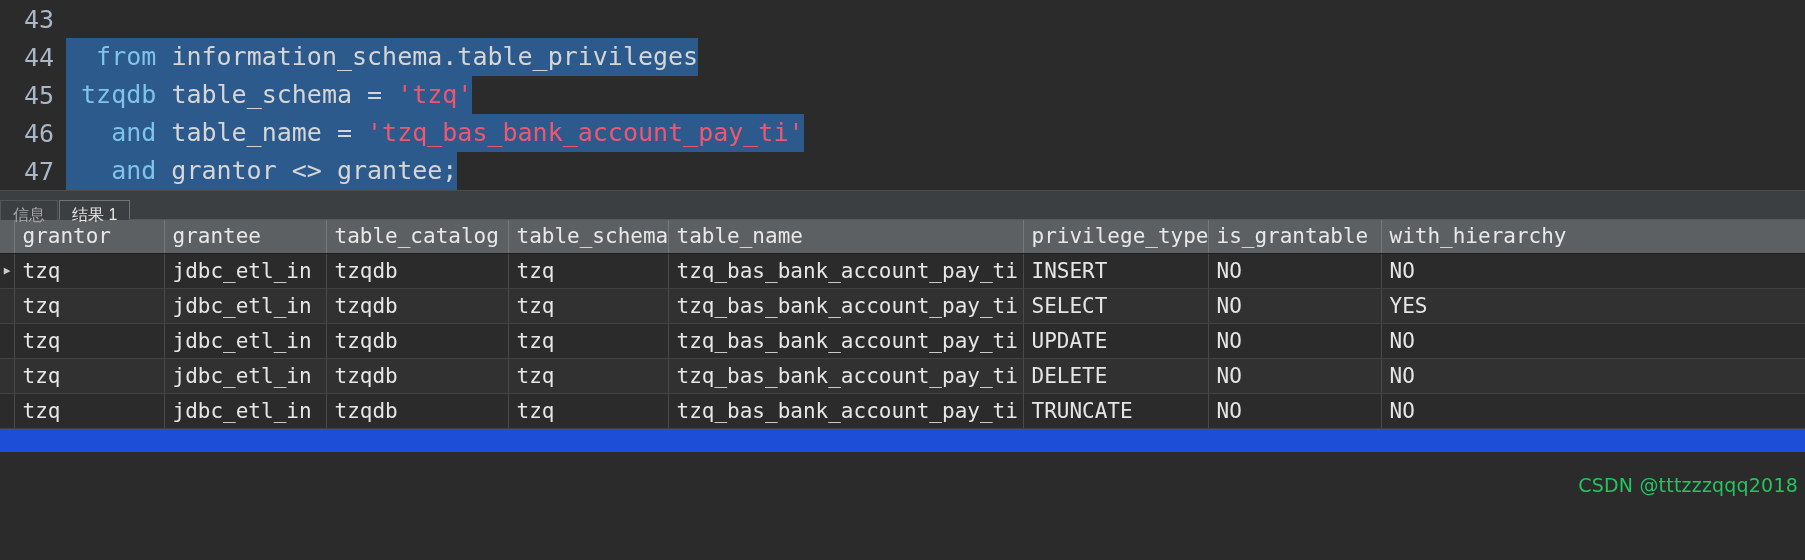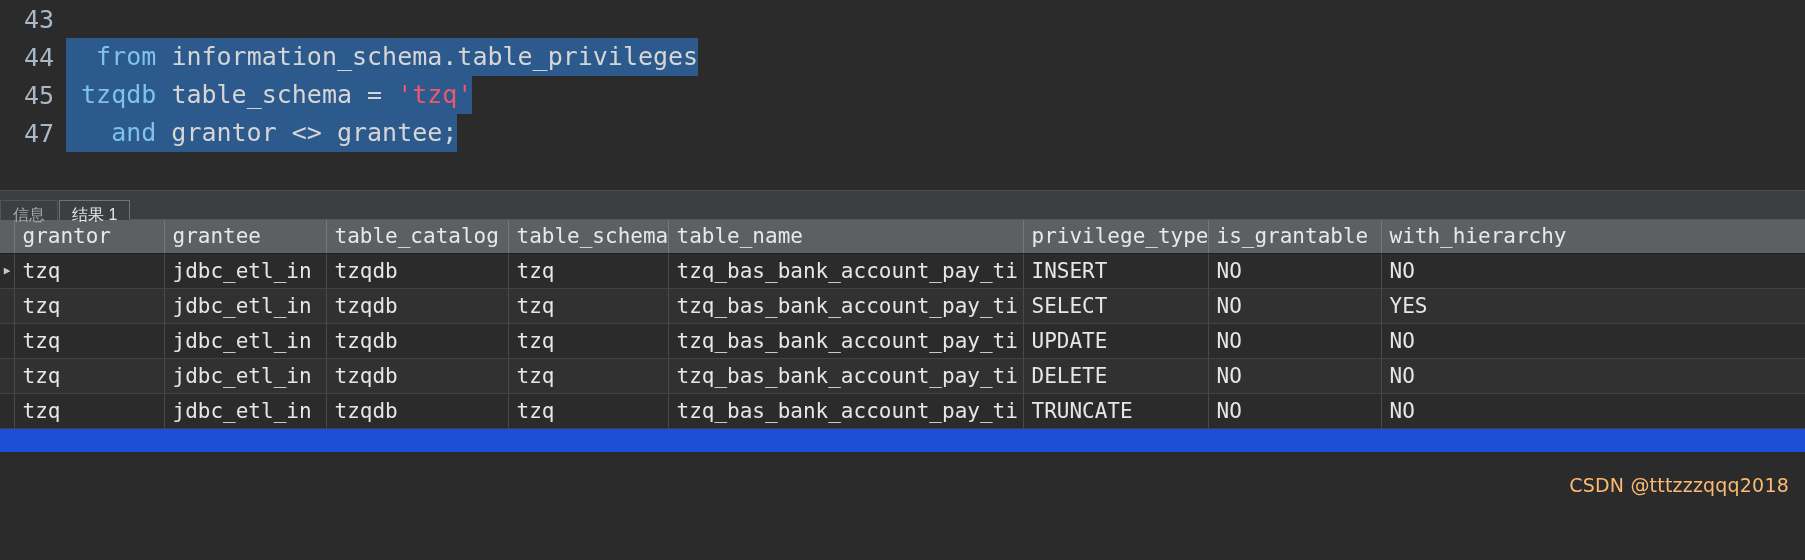--- a/index.html
+++ b/index.html
@@ -159,42 +159,46 @@
   td.lastcol, th.lastcol { border-right: none; margin-top: 12px; }
 
   
   #footer {
     height: 78px;
     background: #2b2b2b;
     position: relative;
   }
   #watermark {
     position: absolute;
-    right: 16px;
+    right: 7px;
     top: 22px;
     font-family: "DejaVu Sans", sans-serif;
     font-size: 19px;
-    color: #fdba74;
+    color: #22c55e;
     letter-spacing: 0.2px;
   }
 </style>
 </head>
 <body>
 
 <div id="editor">
     <div class="code-line">
       <div class="gutter">43</div>
     </div>
     <div class="code-line">
       <div class="gutter">44</div>
       <div class="code-text"><span class="pun">  </span><span class="kw">from</span><span class="pun"> information_schema.table_privileges</span></div>
     </div>
     <div class="code-line">
       <div class="gutter">45</div>
       <div class="code-text"><span class="pun"> </span><span class="kw">tzqdb</span><span class="pun"> table_schema = </span><span class="str">'tzq'</span></div>
+    </div>
+    <div class="code-line">
+      <div class="gutter">46</div>
+      <div class="code-text"><span class="pun">   </span><span class="kw">and</span><span class="pun"> table_name = </span><span class="str">'tzq_bas_bank_account_pay_ti'</span></div>
     </div>
     <div class="code-line">
       <div class="gutter">47</div>
       <div class="code-text"><span class="pun">   </span><span class="kw">and</span><span class="pun"> grantor &lt;&gt; grantee;</span></div>
     </div>
   </div>
 
 <div id="tabbar">
     <div class="tab inactive">信息</div>
     <div class="tab active">结果 1</div>

